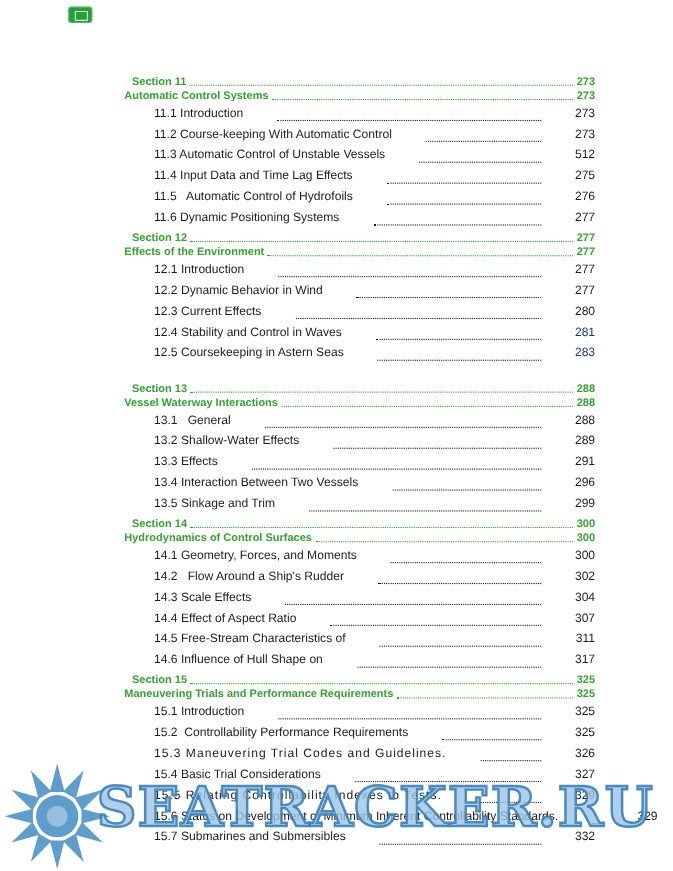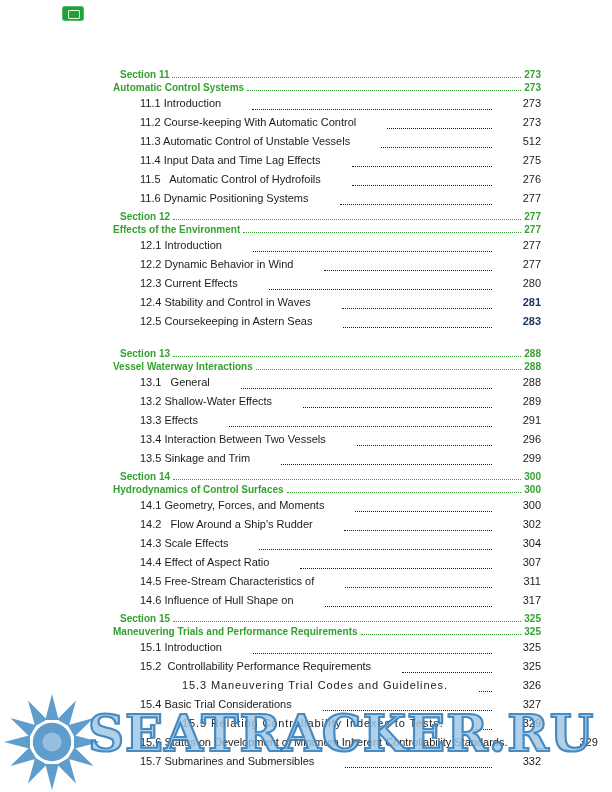--- a/index.html
+++ b/index.html
@@ -50,22 +50,22 @@
   }
   .section-line.num { padding-left: 7px; }
   .entry-line {
     color: #1c1c1c;
     font-size: 11px;
     line-height: 19px;
     padding-left: 27px;
     gap: 28px;
   }
   .toc-page { flex: none; }
-  .toc-page.bold { font-weight: bold; color: #17365d; }
-  .spaced { letter-spacing: 0.9px; margin-left: 42px; }
+  .toc-page.bold { font-weight: normal; color: #17365d; }
+  .spaced { letter-spacing: 0.9px; }
 
   
   .watermark {
     position: absolute; left: 0; top: 694px; width: 540px; height: 98px;
     pointer-events: none; z-index: 5;
   }
   .watermark-sun { position: absolute; left: 4px; top: 0; opacity: 0.9; }
   .watermark-text {
     position: absolute; left: 88px; top: 10px;
     font-family: "DejaVu Serif", serif;

